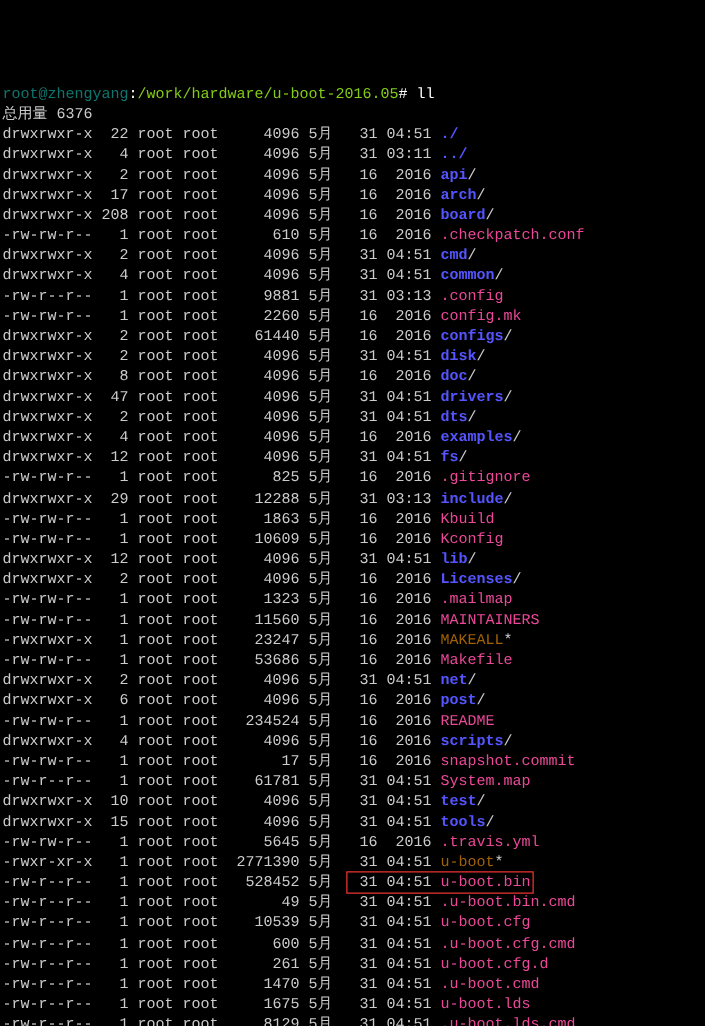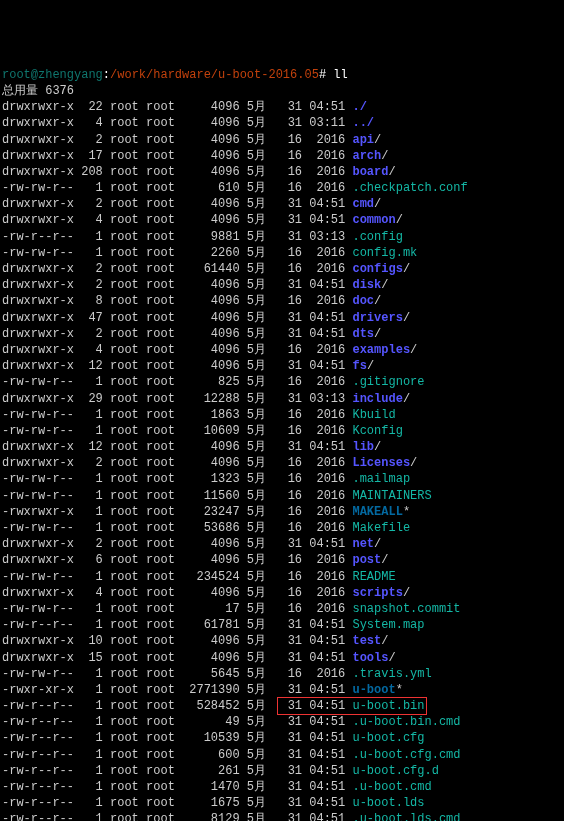--- a/index.html
+++ b/index.html
@@ -7,25 +7,25 @@
     color: #ccc;
     font-family: "Consolas", "Courier New", monospace;
     font-size: 12px;
     margin: 0;
     padding: 2px;
     width: 564px;
     line-height: 1.35;
     white-space: pre;
   }
   .prompt-user { color: #0f766e; }
-  .prompt-path { color: #c2410c; }
+  .prompt-path { color: #84cc16; }
   .white { color: #fff; }
-  .gray { color: #14b8a6; }
+  .gray { color: #ec4899; }
   .blue { color: #5555ff; font-weight: bold; }
-  .green { color: #0369a1; font-weight: bold; }
+  .green { color: #a16207; font-weight: normal; }
   .row { display: block; }
   .hl {
     border: 1px solid #ee3333;
     display: inline-block;
     padding: 0 2px;
     margin: -1px -3px;
     font-family: Liberation Mono, monospace;
   }
 </style>
 </head>

